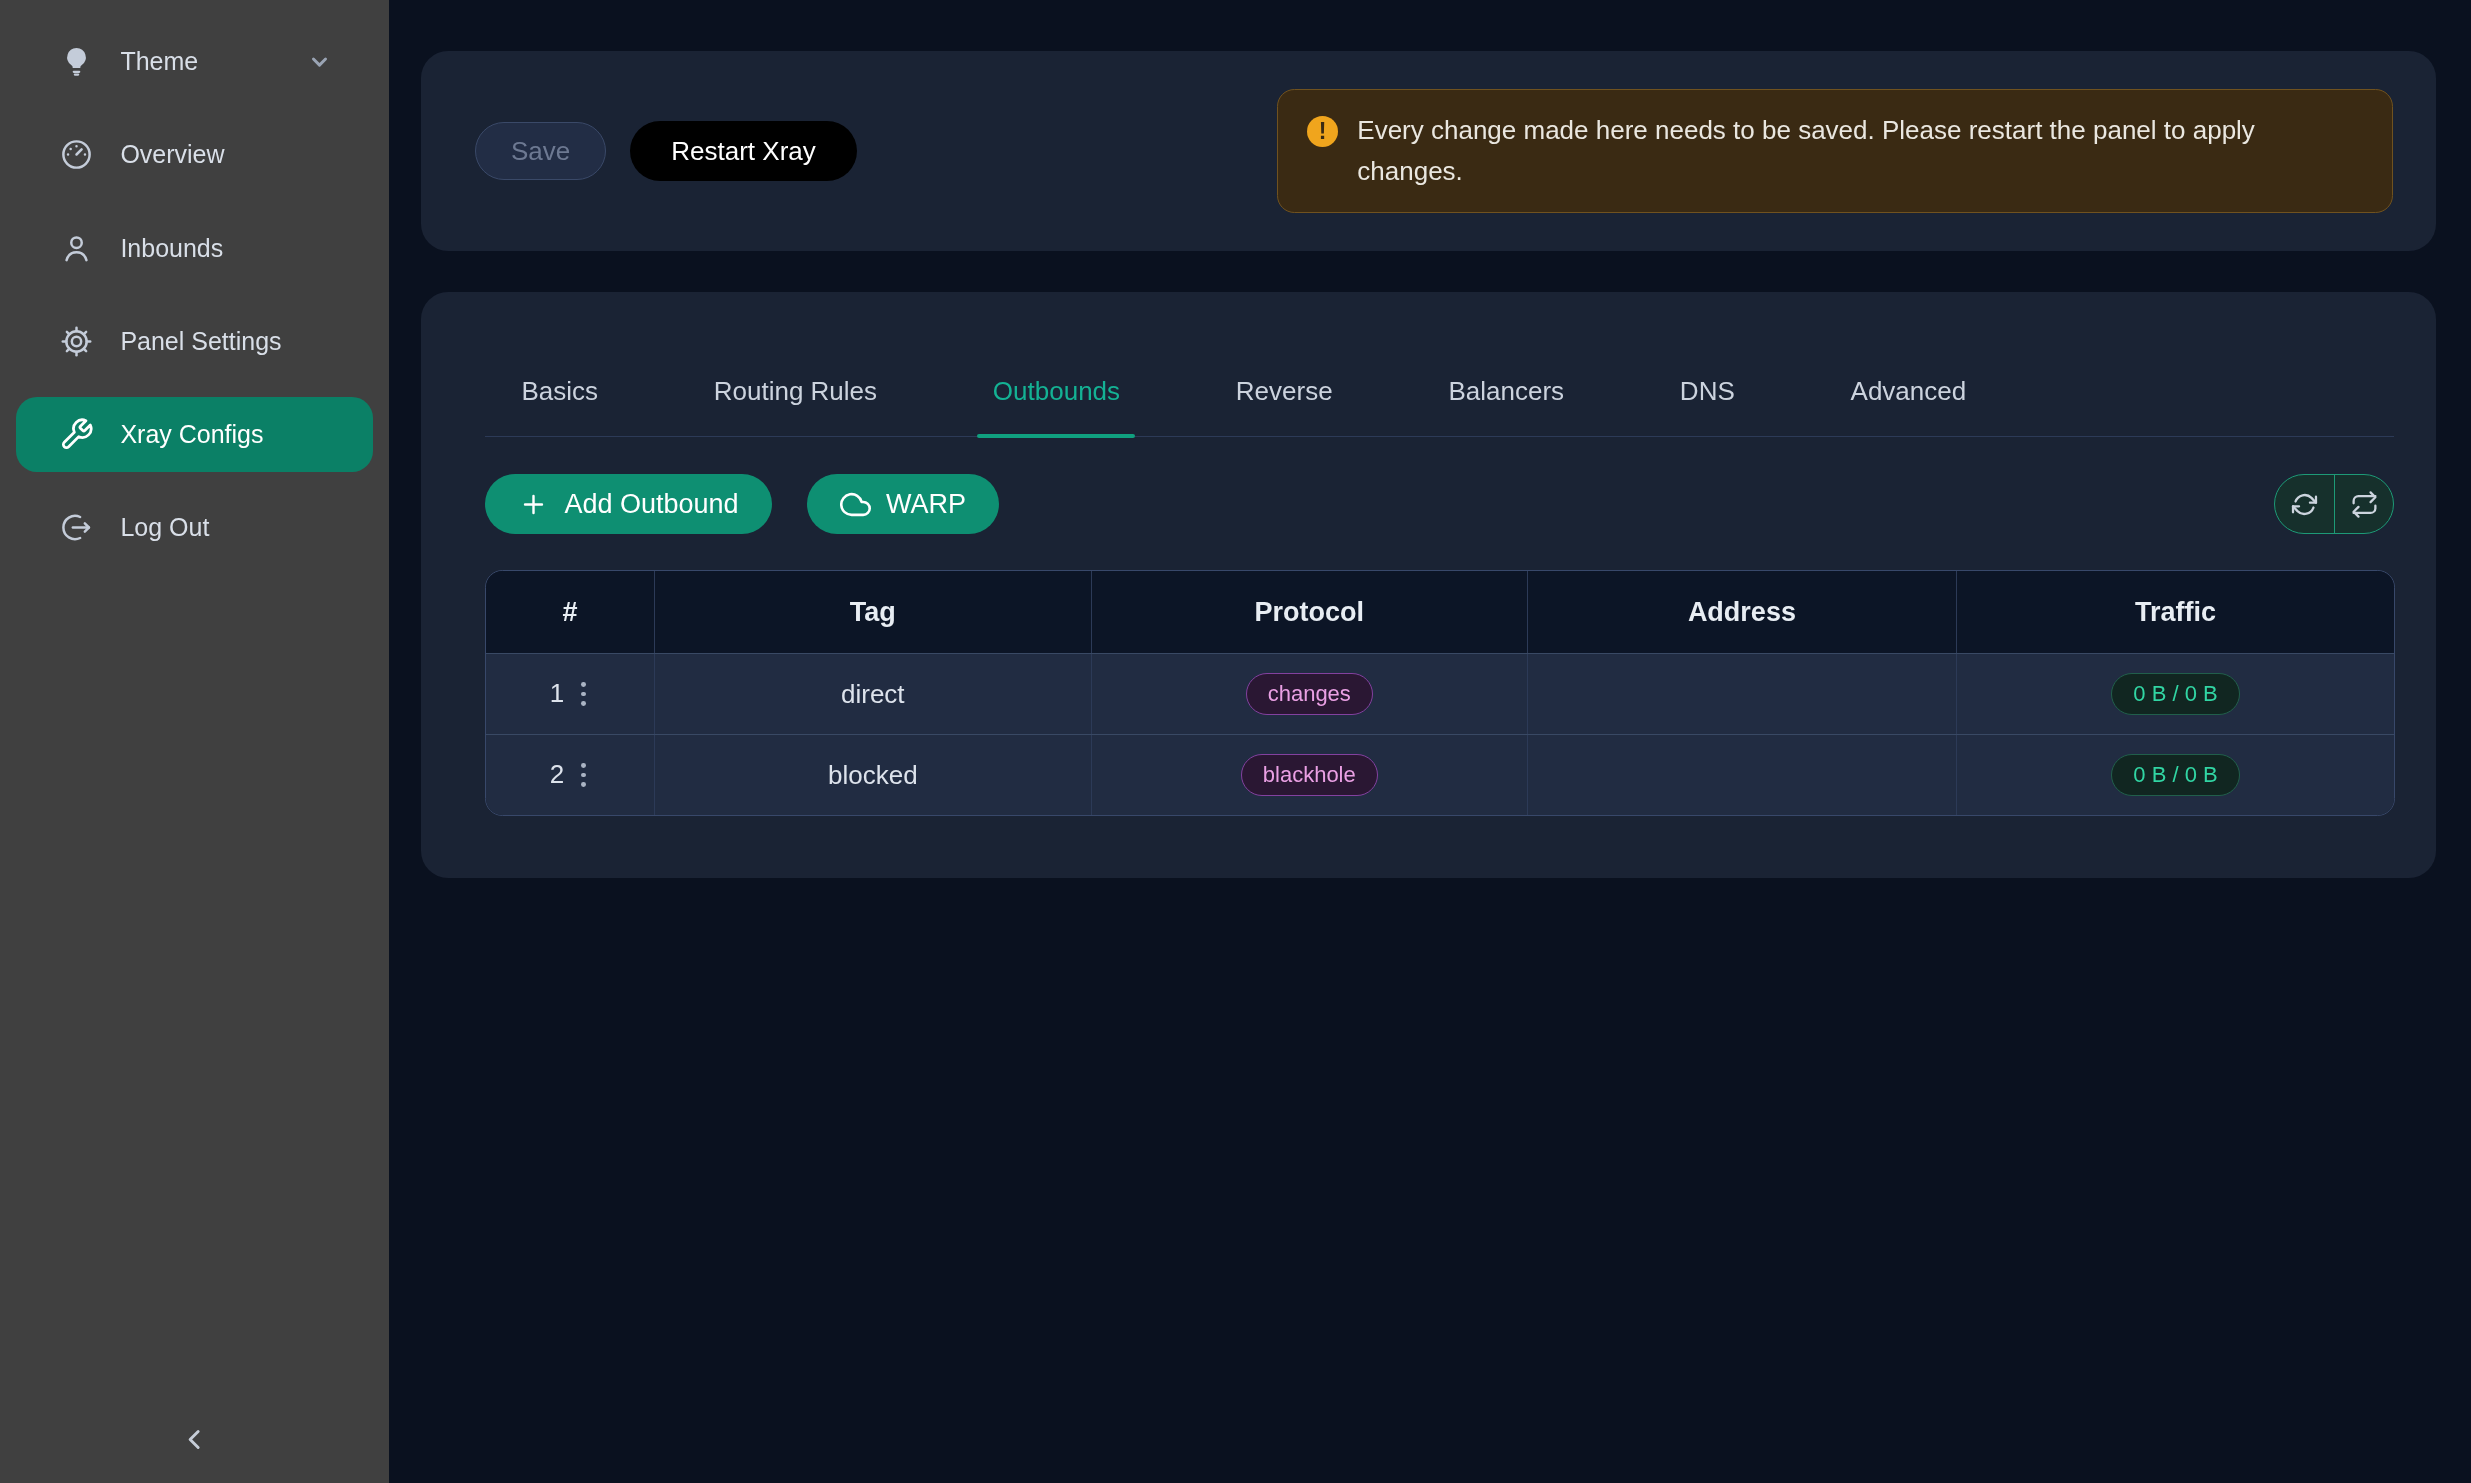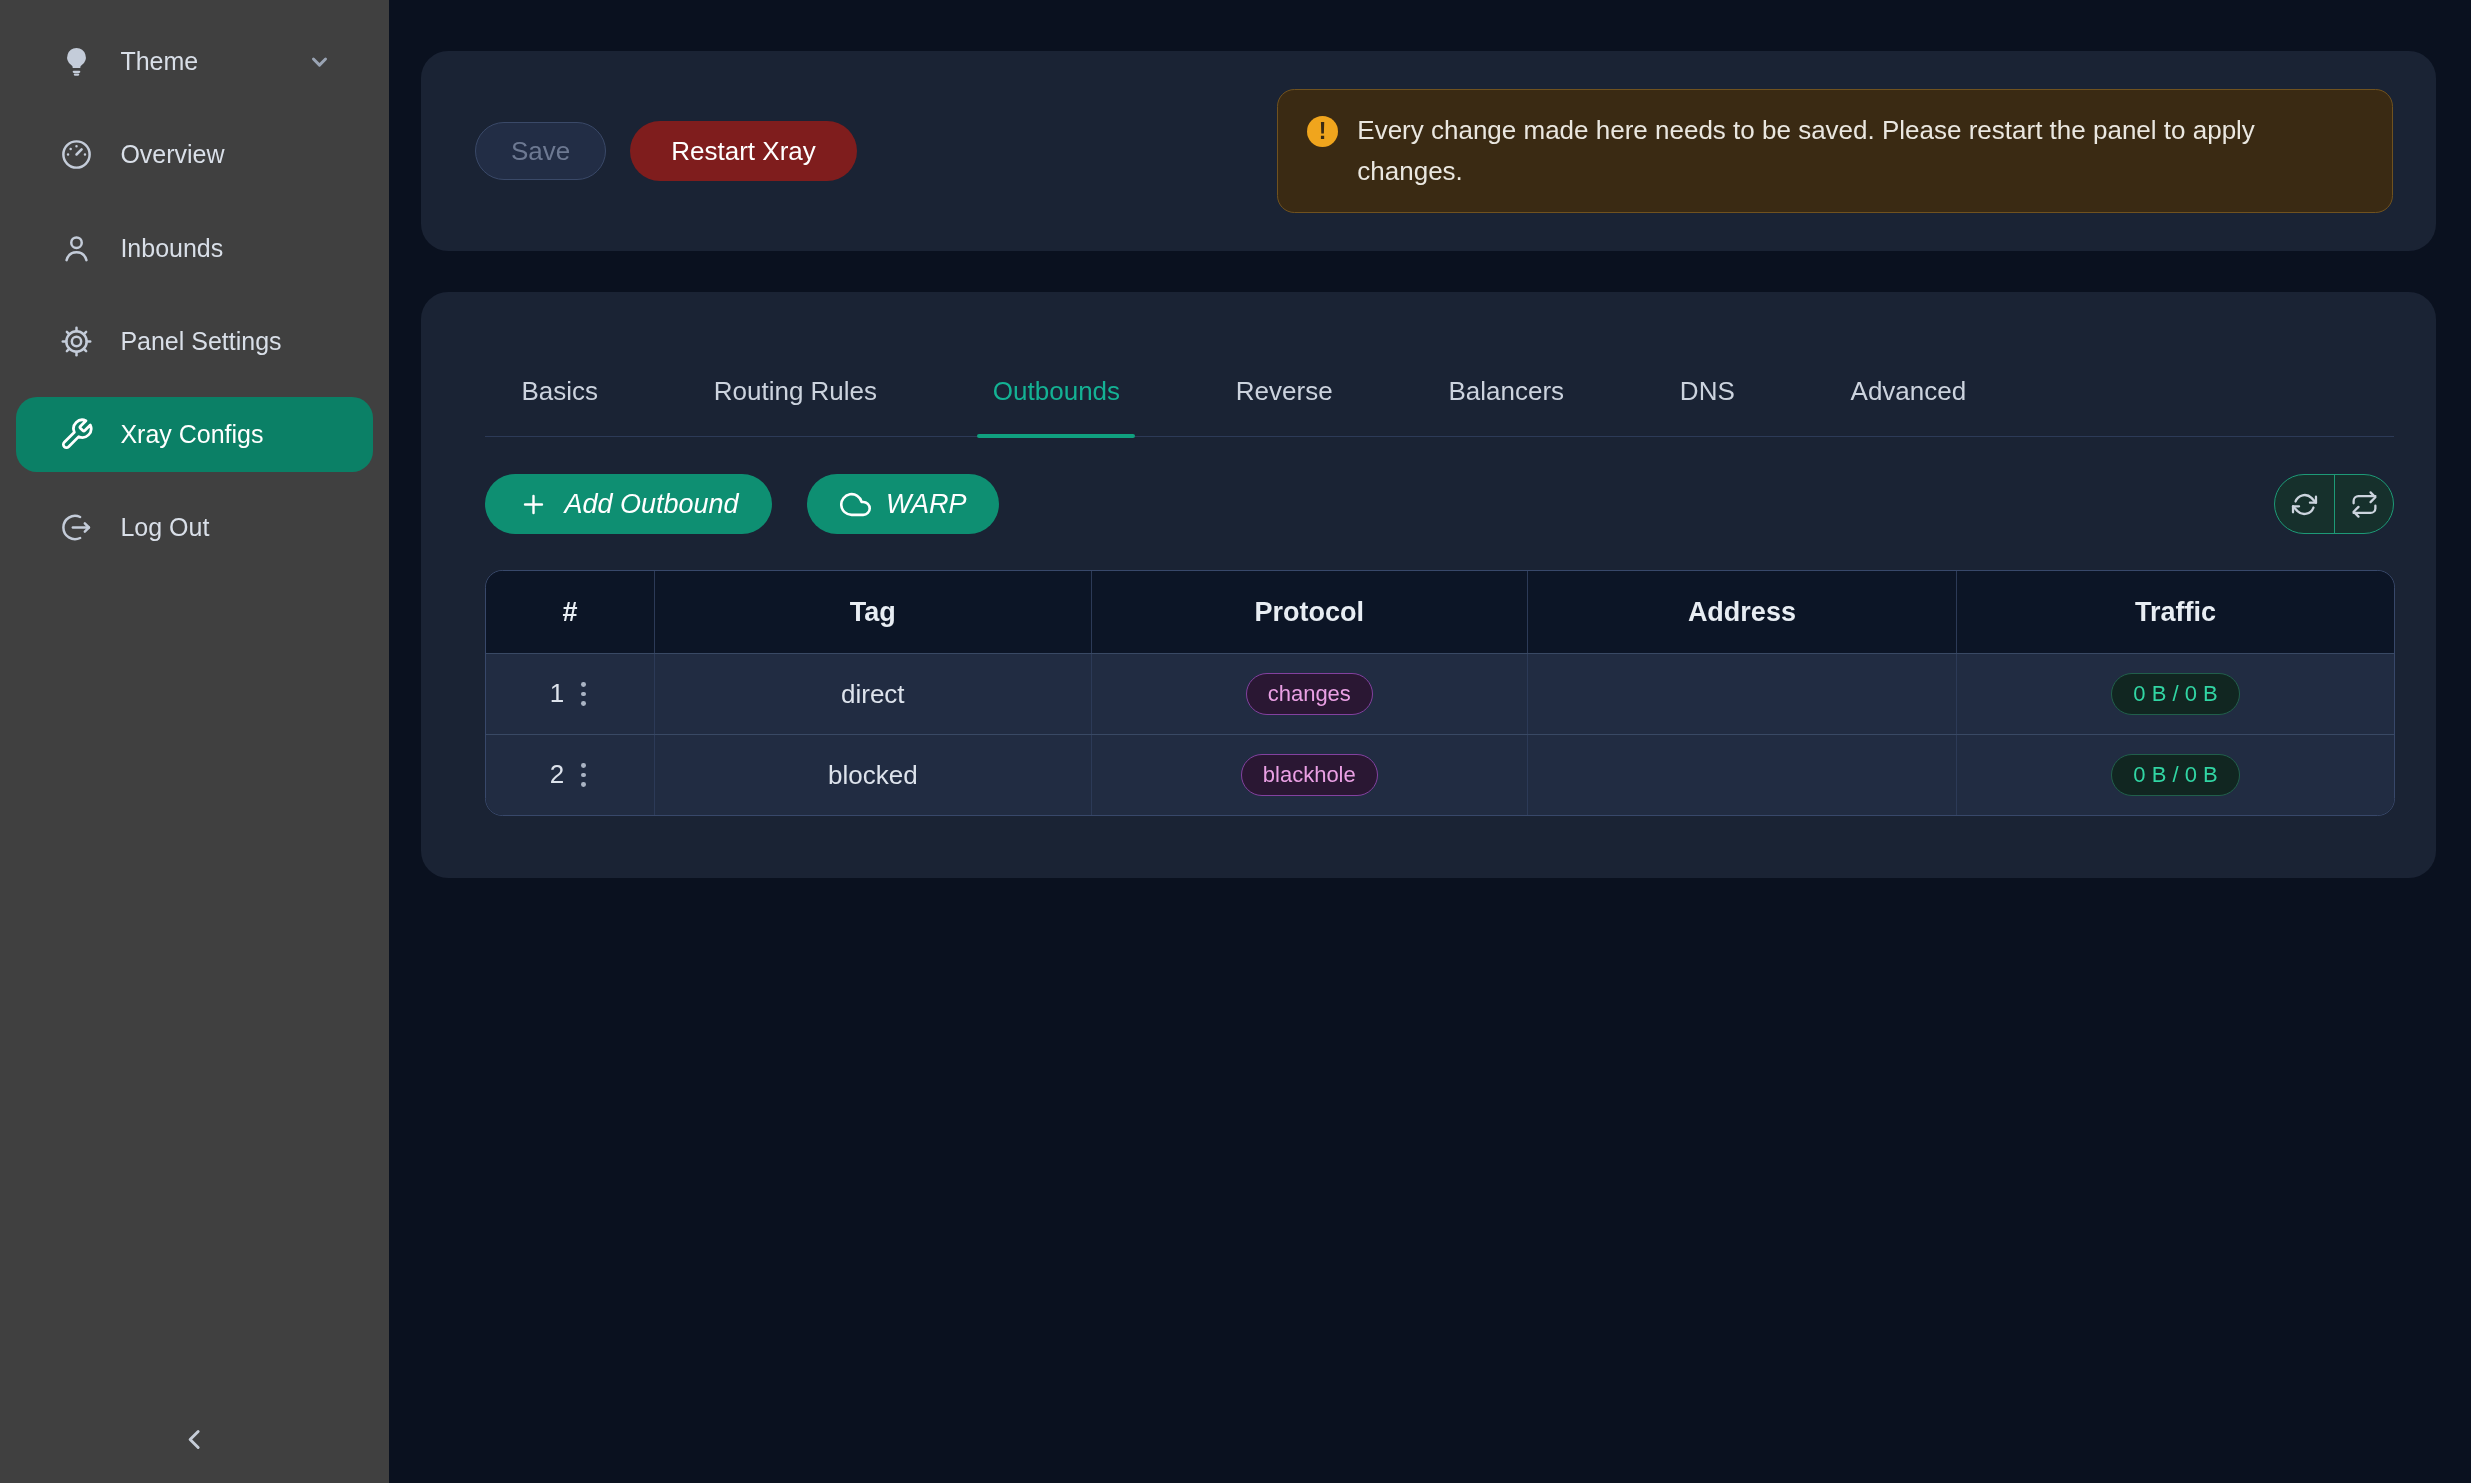--- a/index.html
+++ b/index.html
@@ -51,21 +51,21 @@
     padding:0 43px 0 54px;
   }
   .btn { border:none; cursor:pointer; font-family:inherit; display:inline-flex; align-items:center; justify-content:center; }
   .btn-save {
     height:58px; padding:0 35px; border-radius:29px;
     background:#222d45; border:1.9px solid #3a4968;
     color:#6d7992; font-size:26px;
   }
   .btn-restart {
     height:60px; padding:0 41px; border-radius:30px; margin-left:24px;
-    background:#7f1d1d; color:#ffffff; font-size:26px;
+    background:#000000; color:#ffffff; font-size:26px;
   }
   .alert {
     margin-left:auto; width:1116px; min-height:112px;
     background:#3a2a13; border:1.9px solid #70521f; border-radius:17.4px;
     display:flex; align-items:flex-start; gap:19.3px;
     padding:20px 29px; font-size:26px; line-height:41px; color:#eae7e0;
   }
   .alert-ic {
     flex:0 0 31px; width:31px; height:31px; margin-top:5.8px;
     background:#f0a51d; border-radius:50%;
@@ -84,21 +84,21 @@
   .tab.active { color:#14b294; }
   .tab.active::after {
     content:""; position:absolute; left:0; right:0; bottom:-1.9px;
     height:4.8px; border-radius:2.9px; background:#10a07f;
   }
 
   
   .toolbar { margin-top:37px; display:flex; align-items:center; }
   .btn-teal {
     height:60px; border-radius:30px; background:#0e8f72; color:#ffffff;
-    font-size:27px; gap:15.4px; padding:0 33px;font-style:italic;
+    font-size:27px; gap:15.4px; padding:0 33px;
   }
   .btn-teal + .btn-teal { margin-left:35px; }
   .btn-teal .bic { width:31px; height:31px; display:flex; align-items:center; justify-content:center; }
   .refresh-group {
     margin-left:auto; display:flex; height:60px;
     border:1.9px solid #1d9a77; border-radius:30px; background:#16302c; overflow:hidden;
   }
   .rg-btn { width:59px; height:100%; display:flex; align-items:center; justify-content:center; color:#ccd4de; cursor:pointer; background:transparent; border:none; }
   .rg-btn + .rg-btn { border-left:1.9px solid #1d9a77; }
 

